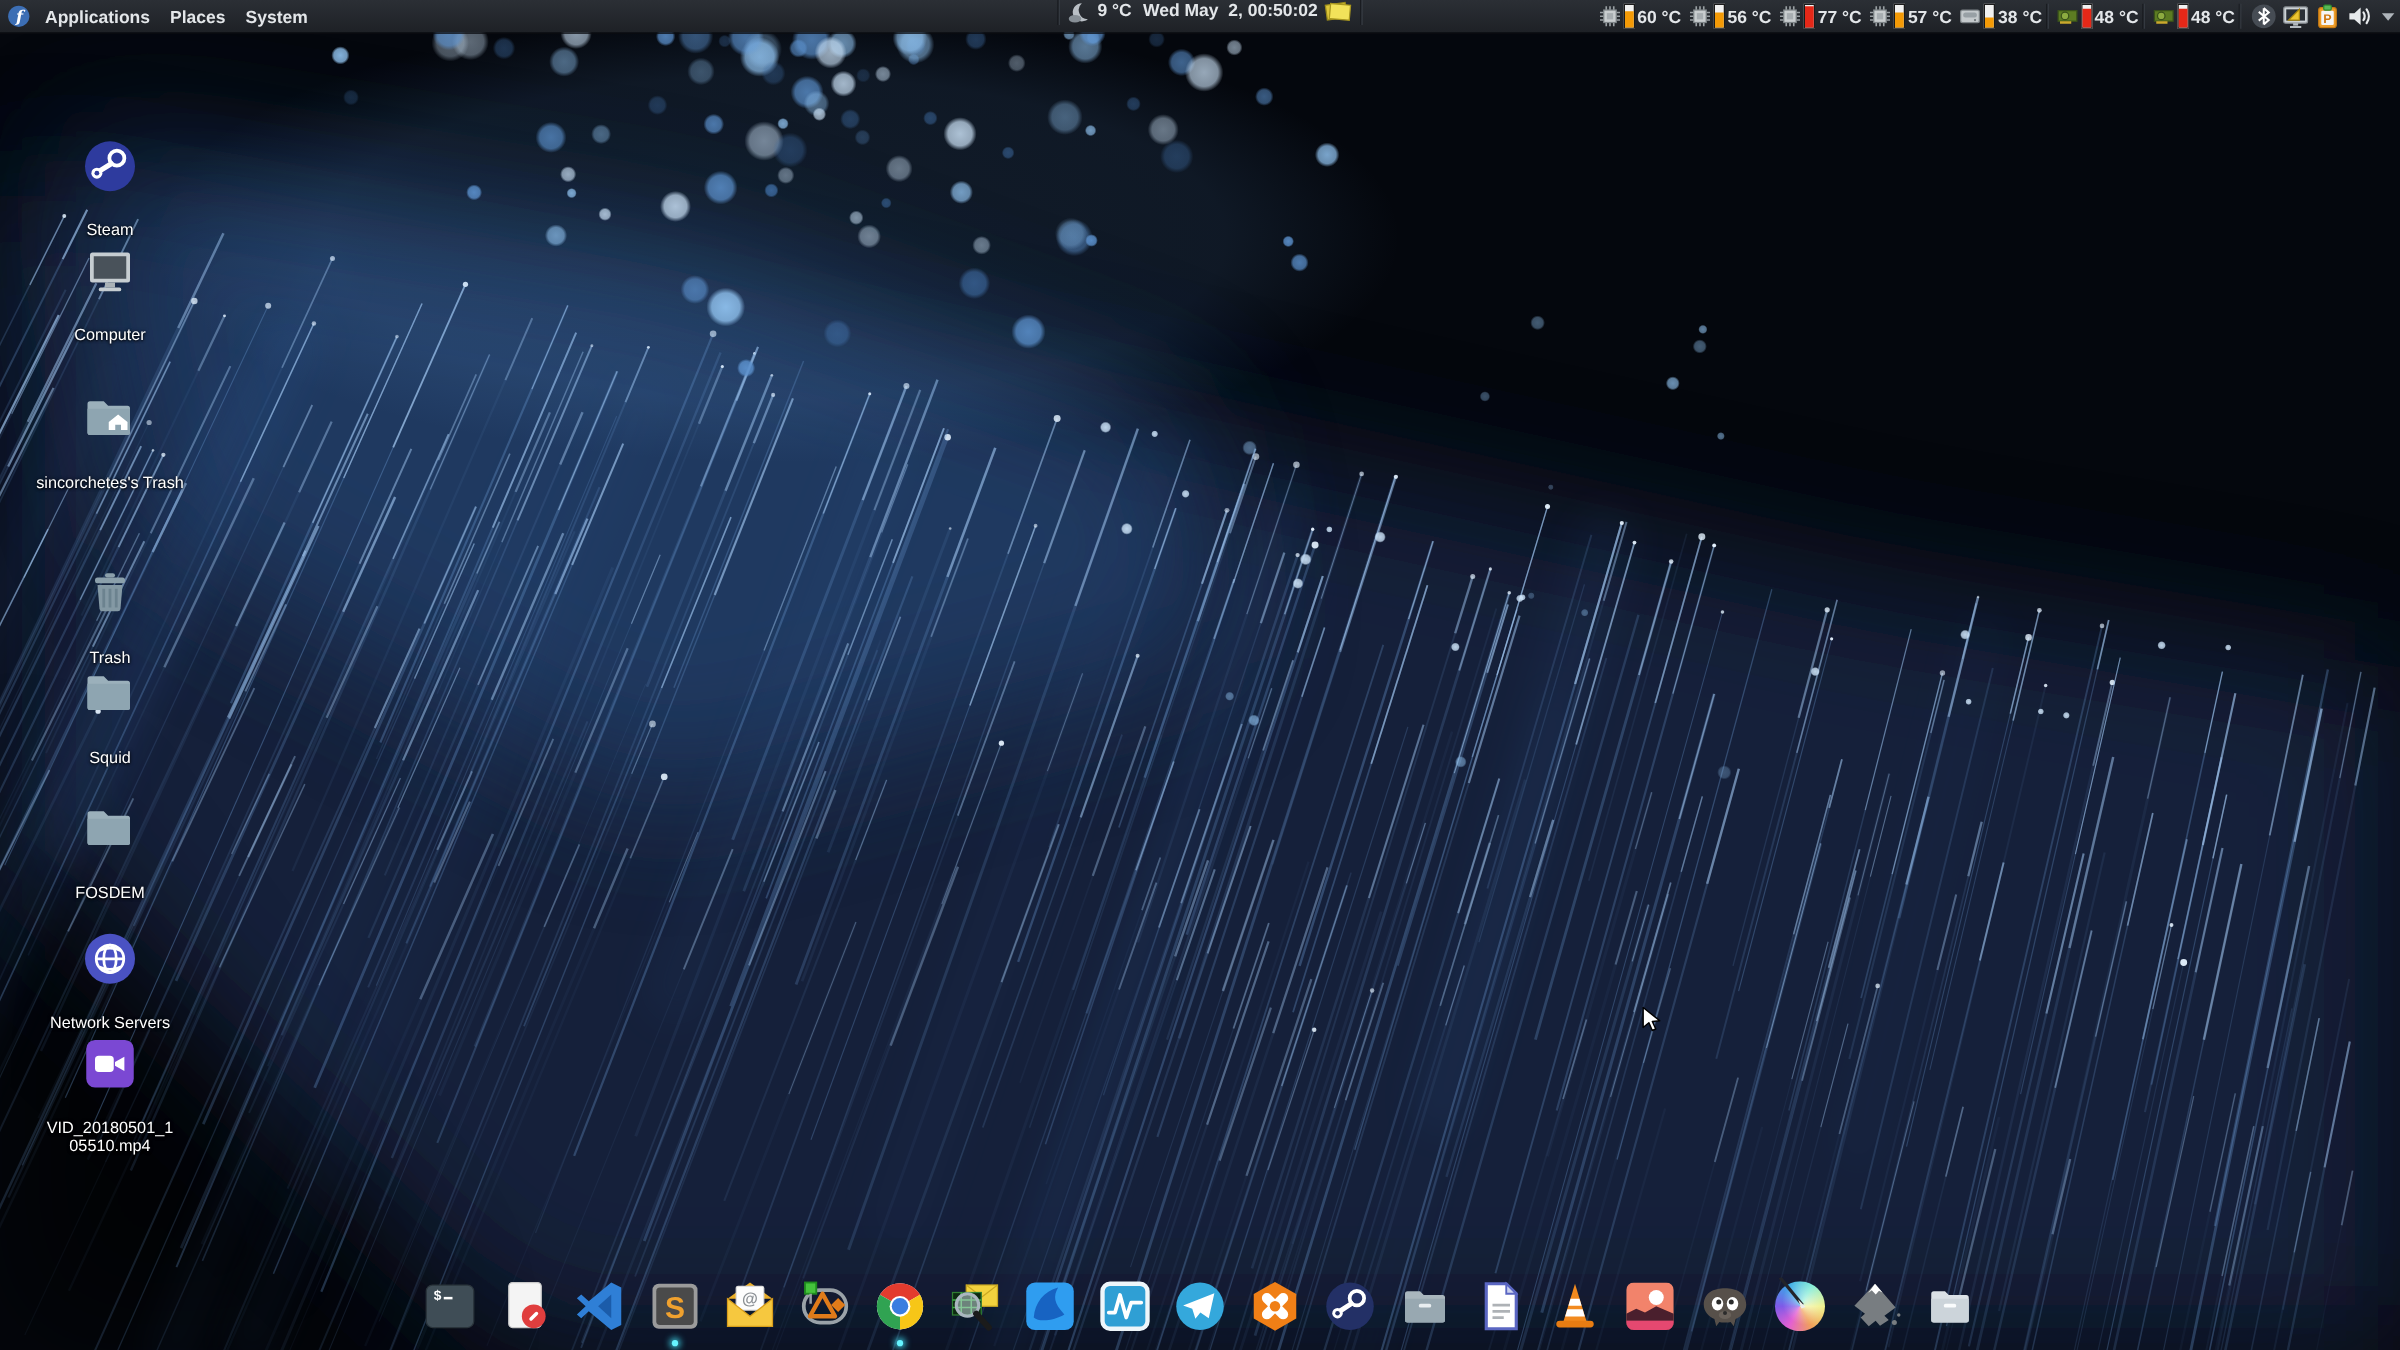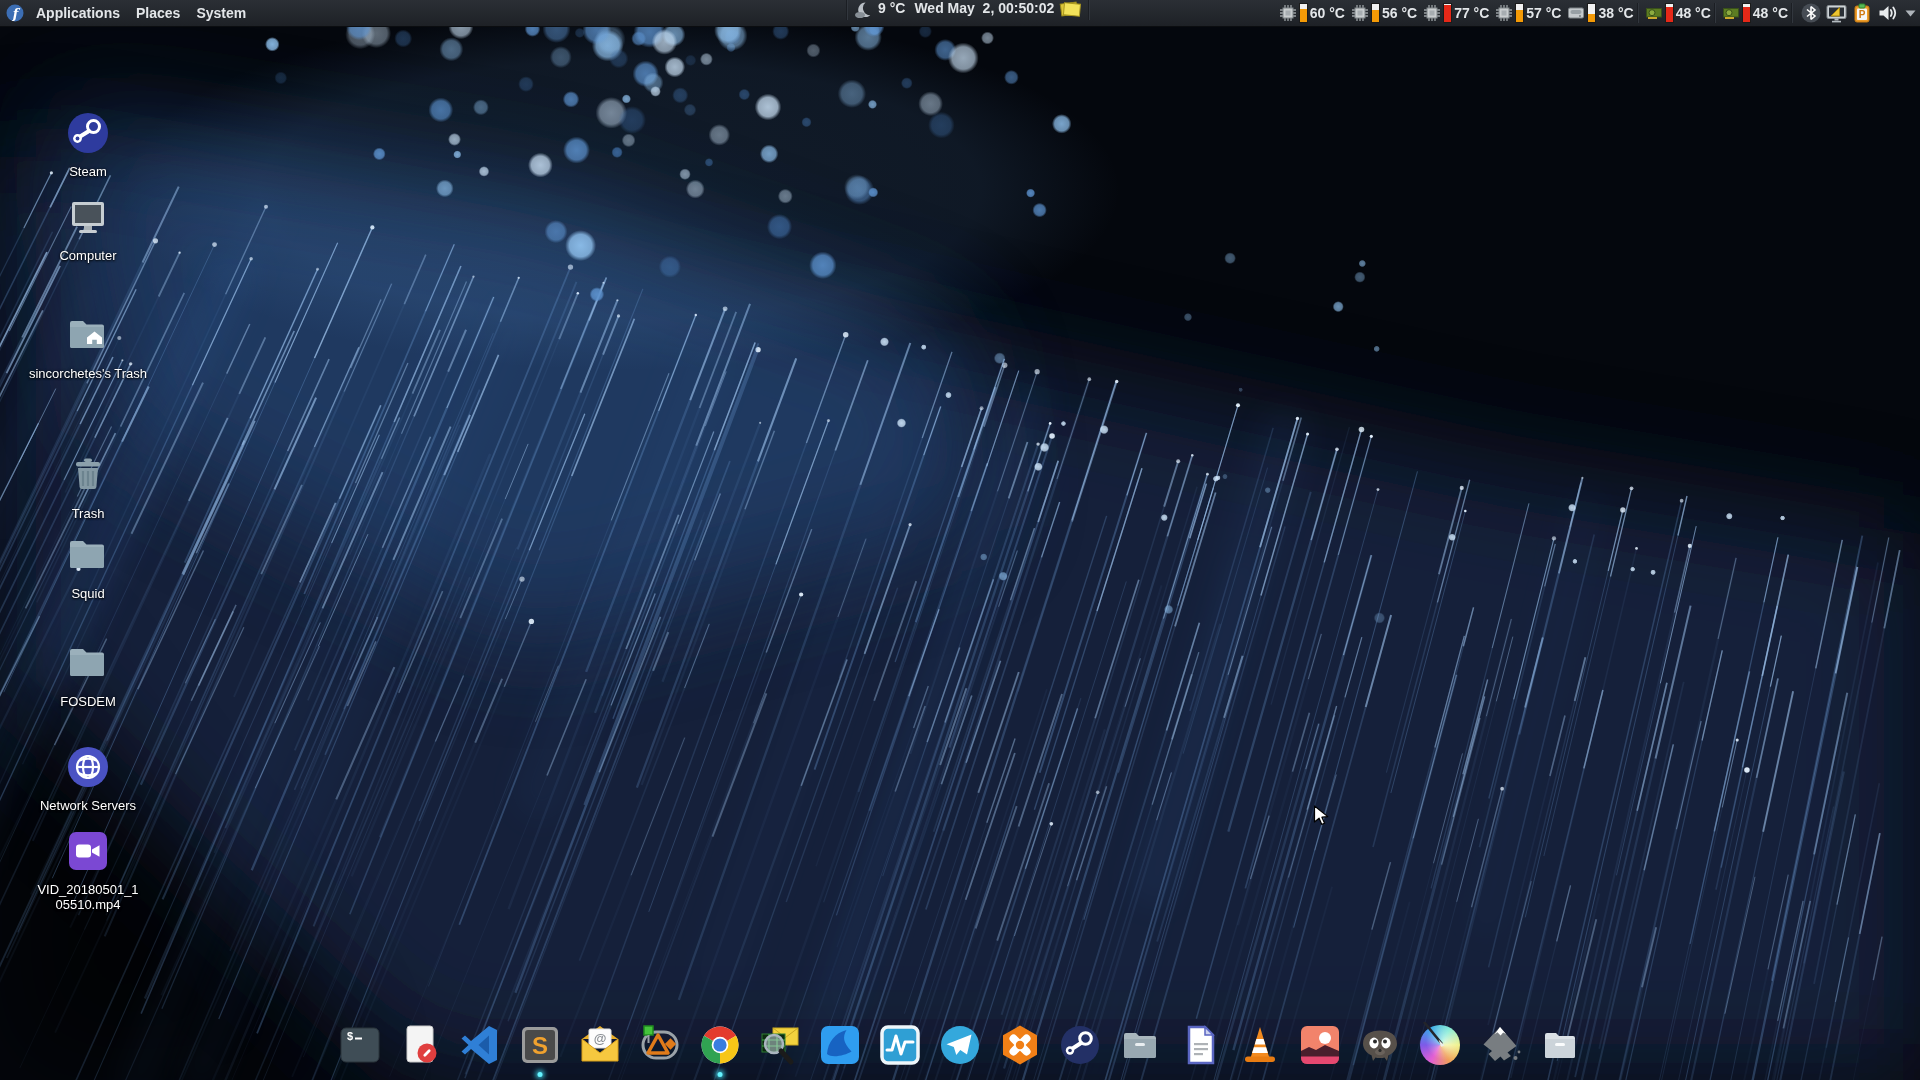--- a/index.html
+++ b/index.html
@@ -18,21 +18,21 @@
   .pre{white-space:pre}
   .sensor{display:flex;align-items:center;gap:2px;margin-left:3px}
   .thermo{width:7px;height:18px;background:#f1f1f1;border:1px solid #1b1b1b;position:relative;flex:none}
   .thermo i{position:absolute;bottom:0;left:0;right:0}
   .thermo.warm i{background:#f49a06}
   .thermo.hot i{background:#e52818}
   .tray{display:flex;align-items:center;gap:5px;margin-left:5px}
   
   .desktop-icon{position:absolute;left:20px;width:136px;display:flex;flex-direction:column;
                 align-items:center;z-index:5;cursor:default}
-  .desktop-icon .label{margin-top:8px;font-size:13px;color:#fff;text-align:center;line-height:1.18;
+  .desktop-icon .label{margin-top:20px;font-size:13px;color:#fff;text-align:center;line-height:1.18;
                        text-shadow:0 1px 2px rgba(0,0,0,.95),0 0 3px rgba(0,0,0,.7)}
   .desktop-icon.vid .label{width:102px;word-break:break-all}
   
   .dock{position:absolute;bottom:13px;left:0;right:0;display:flex;justify-content:center;
         gap:16px;z-index:10}
   .dock-item{width:44px;height:44px;position:relative;flex:none}
   .run-dot{position:absolute;bottom:-10px;left:50%;transform:translateX(-50%);width:5px;height:5px;
            border-radius:50%;background:#66f4ff;box-shadow:0 0 5px 2px rgba(64,220,240,.8)}
   .krita{width:40px;height:40px;margin:2px;border-radius:50%;position:relative;
          background:radial-gradient(circle at 62% 40%,rgba(255,255,255,.55),rgba(255,255,255,0) 55%),

